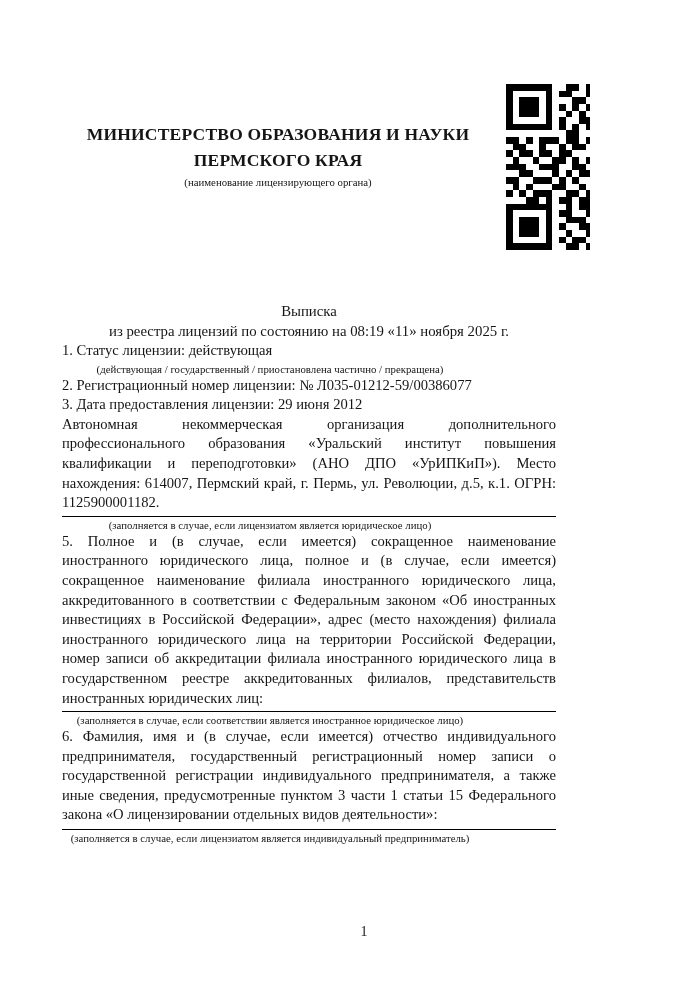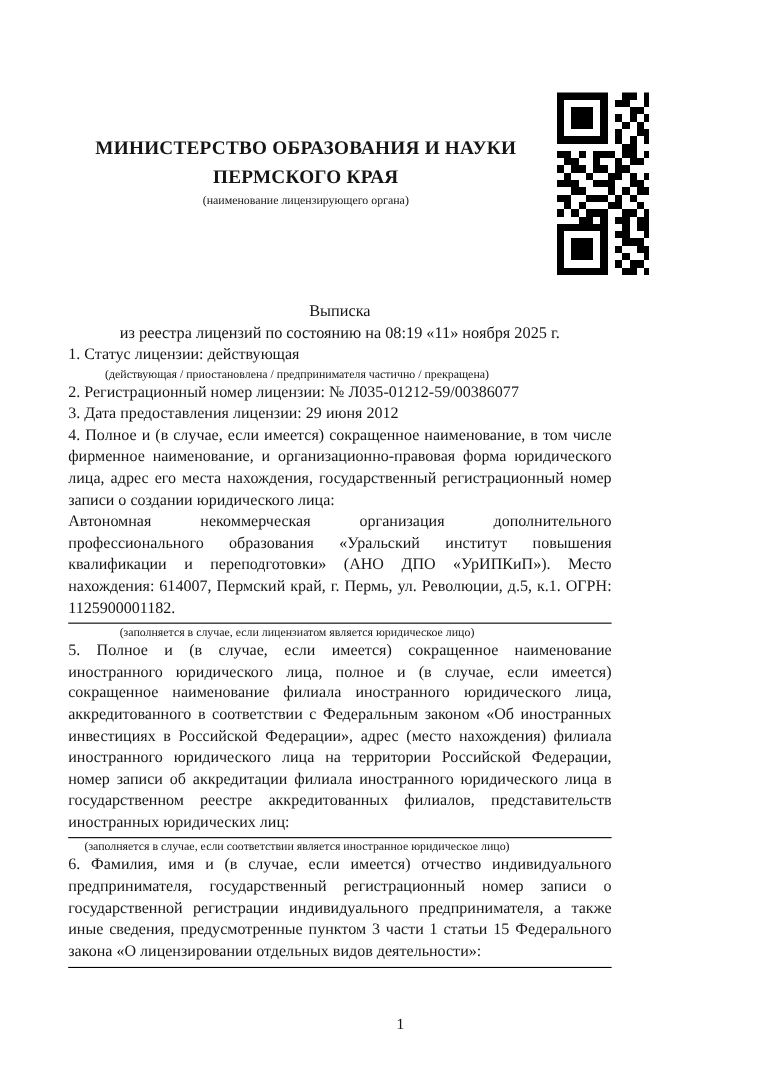--- a/index.html
+++ b/index.html
@@ -38,21 +38,21 @@
     position: absolute;
     left: 506px;
     top: 84px;
     width: 166px;
     height: 166px;
   }
   .qr svg { width: 166px; height: 166px; shape-rendering: crispEdges; display: block; }
 
   
   .doc-title {
-    margin-top: 84px;
+    margin-top: 112px;
     text-align: center;
     font-size: 14.8px;
     line-height: 20px;
   }
 
   
   p.item {
     margin: 0;
     font-size: 14.6px;
     line-height: 19.6px;
@@ -440,34 +440,34 @@
       <div class="ministry-line">ПЕРМСКОГО КРАЯ</div>
       <div class="ministry-caption">(наименование лицензирующего органа)</div>
     </div>
 
     <div class="doc-title">
       <div>Выписка</div>
       <div>из реестра лицензий по состоянию на 08:19 «11» ноября 2025 г.</div>
     </div>
 
     <p class="item mt27">1. Статус лицензии: действующая</p>
-    <div class="caption">(действующая / приостановлена / предпринимателя частично / прекращена)</div>
+    <div class="caption">(действующая / государственный / приостановлена частично / прекращена)</div>
 
     <p class="item mt15">2. Регистрационный номер лицензии: № Л035-01212-59/00386077</p>
 
     <p class="item mt17">3. Дата предоставления лицензии: 29 июня 2012</p>
 
-    <p class="item just mt9">4. Полное и (в случае, если имеется) сокращенное наименование, в том числе фирменное наименование, и организационно-правовая форма юридического лица, адрес его места нахождения, государственный регистрационный номер записи о создании юридического лица:</p>
     <p class="item just">Автономная некоммерческая организация дополнительного профессионального образования «Уральский институт повышения квалификации и переподготовки» (АНО ДПО «УрИПКиП»). Место нахождения: 614007, Пермский край, г. Пермь, ул. Революции, д.5, к.1. ОГРН: 1125900001182.</p>
     <div class="fill-line mt3"></div>
     <div class="caption">(заполняется в случае, если лицензиатом является юридическое лицо)</div>
 
     <p class="item just mt13">5. Полное и (в случае, если имеется) сокращенное наименование иностранного юридического лица, полное и (в случае, если имеется) сокращенное наименование филиала иностранного юридического лица, аккредитованного в соответствии с Федеральным законом «Об иностранных инвестициях в Российской Федерации», адрес (место нахождения) филиала иностранного юридического лица на территории Российской Федерации, номер записи об аккредитации филиала иностранного юридического лица в государственном реестре аккредитованных филиалов, представительств иностранных юридических лиц:</p>
     <div class="fill-line mt3"></div>
     <div class="caption">(заполняется в случае, если соответствии является иностранное юридическое лицо)</div>
 
     <p class="item just mt15">6. Фамилия, имя и (в случае, если имеется) отчество индивидуального предпринимателя, государственный регистрационный номер записи о государственной регистрации индивидуального предпринимателя, а также иные сведения, предусмотренные пунктом 3 части 1 статьи 15 Федерального закона «О лицензировании отдельных видов деятельности»:</p>
     <div class="fill-line mt4"></div>
+    <div class="caption">(заполняется в случае, если лицензиатом является индивидуальный предприниматель)</div>
 
   </div>
 
   <div class="page-number">1</div>
 </div>
 
 </body></html>

